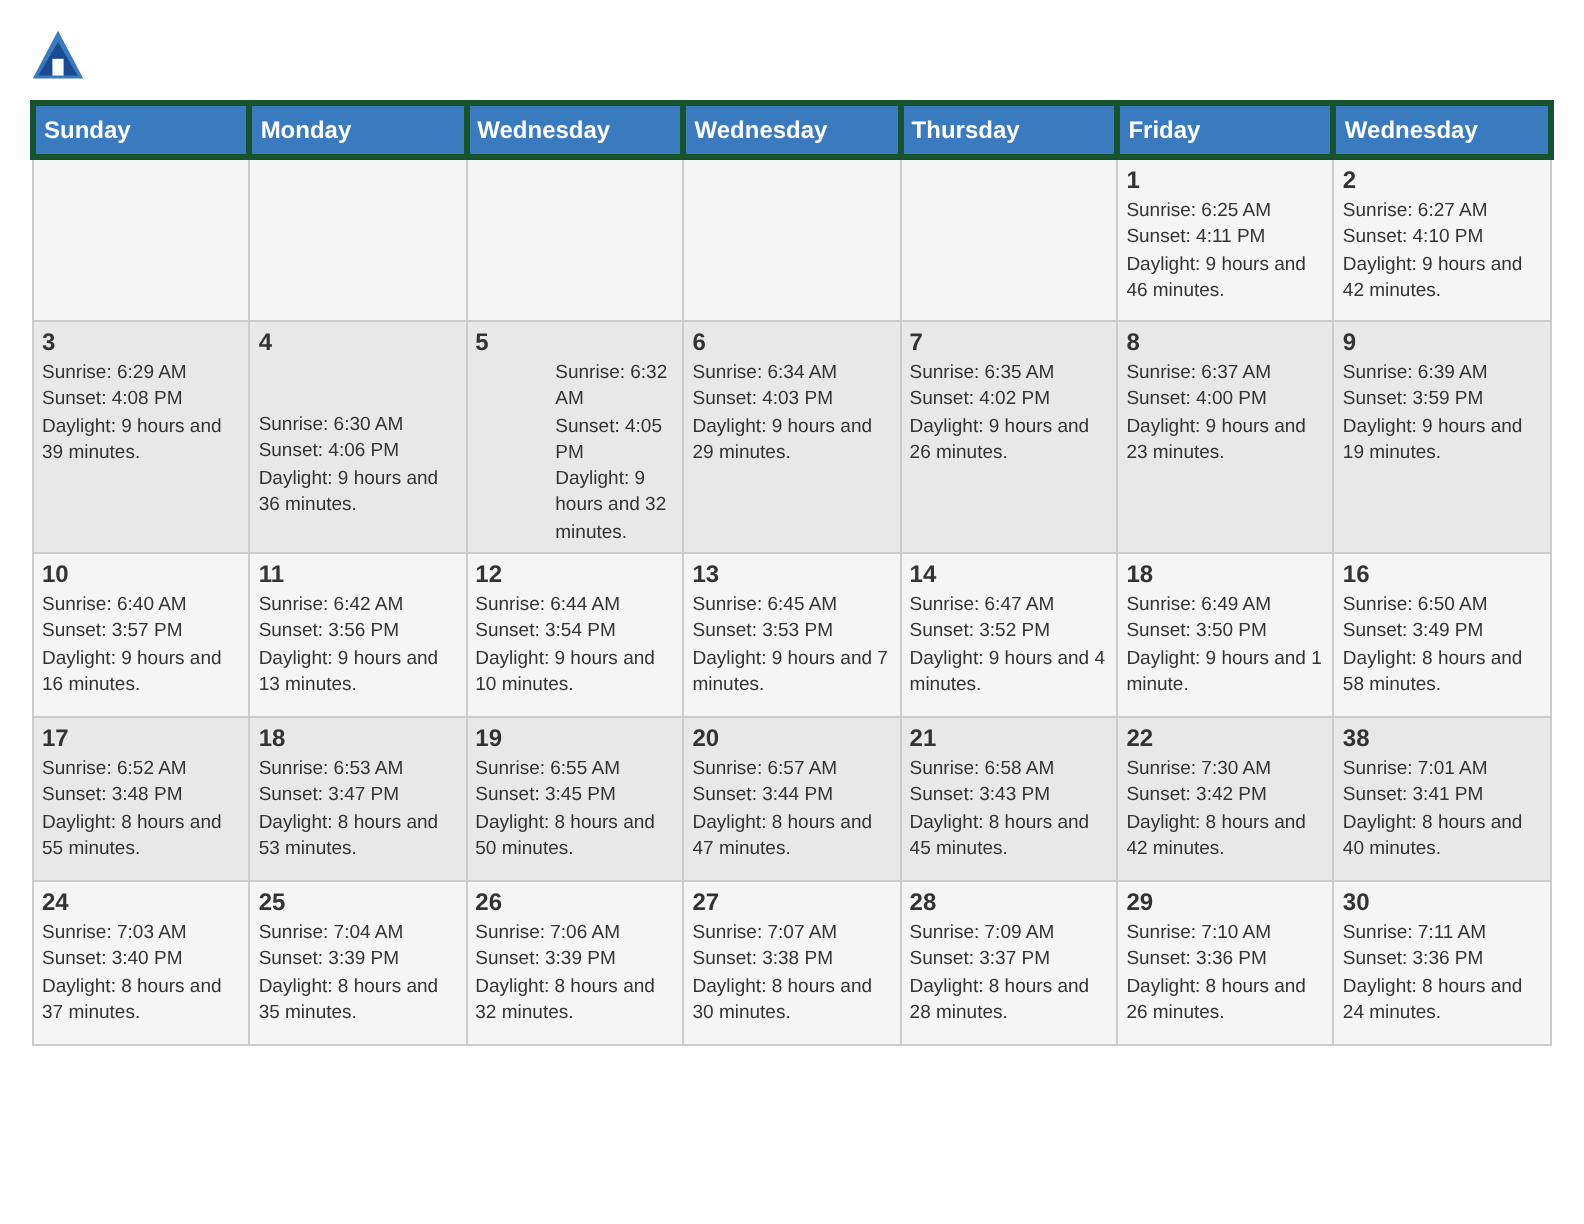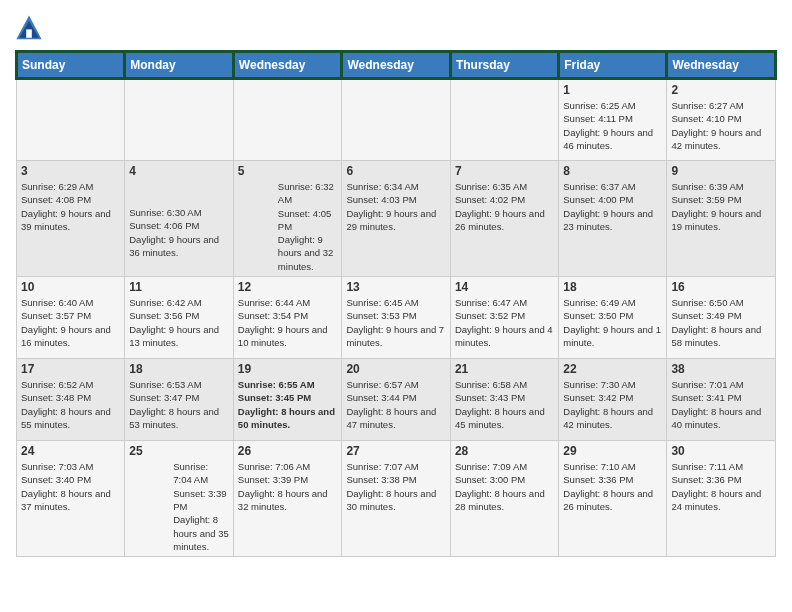--- a/index.html
+++ b/index.html
@@ -249,21 +249,21 @@
 Daylight: 8 hours and 55 minutes.</div>
           </td>
           <td>
             <span class="day-num">18</span>
             <div class="day-info" style="white-space: pre-wrap;">Sunrise: 6:53 AM
 Sunset: 3:47 PM
 Daylight: 8 hours and 53 minutes.</div>
           </td>
           <td>
             <span class="day-num">19</span>
-            <div class="day-info" style="white-space: pre-wrap; font-weight: bold;">Sunrise: 6:55 AM
+            <div class="day-info" style="white-space: pre-wrap;">Sunrise: 6:55 AM
 Sunset: 3:45 PM
 Daylight: 8 hours and 50 minutes.</div>
           </td>
           <td>
             <span class="day-num">20</span>
             <div class="day-info" style="white-space: pre-wrap;">Sunrise: 6:57 AM
 Sunset: 3:44 PM
 Daylight: 8 hours and 47 minutes.</div>
           </td>
           <td>
@@ -287,40 +287,40 @@
         </tr>
         <tr>
           <td>
             <span class="day-num">24</span>
             <div class="day-info" style="white-space: pre-wrap;">Sunrise: 7:03 AM
 Sunset: 3:40 PM
 Daylight: 8 hours and 37 minutes.</div>
           </td>
           <td>
             <span class="day-num">25</span>
-            <div class="day-info" style="white-space: pre-wrap; margin-left: 44px;">Sunrise: 7:04 AM
+            <div class="day-info" style="white-space: pre-wrap;">Sunrise: 7:04 AM
 Sunset: 3:39 PM
 Daylight: 8 hours and 35 minutes.</div>
           </td>
           <td>
             <span class="day-num">26</span>
             <div class="day-info" style="white-space: pre-wrap;">Sunrise: 7:06 AM
 Sunset: 3:39 PM
 Daylight: 8 hours and 32 minutes.</div>
           </td>
           <td>
             <span class="day-num">27</span>
             <div class="day-info" style="white-space: pre-wrap;">Sunrise: 7:07 AM
 Sunset: 3:38 PM
 Daylight: 8 hours and 30 minutes.</div>
           </td>
           <td>
             <span class="day-num">28</span>
             <div class="day-info" style="white-space: pre-wrap;">Sunrise: 7:09 AM
-Sunset: 3:00 PM
+Sunset: 3:37 PM
 Daylight: 8 hours and 28 minutes.</div>
           </td>
           <td>
             <span class="day-num">29</span>
             <div class="day-info" style="white-space: pre-wrap;">Sunrise: 7:10 AM
 Sunset: 3:36 PM
 Daylight: 8 hours and 26 minutes.</div>
           </td>
           <td>
             <span class="day-num">30</span>

